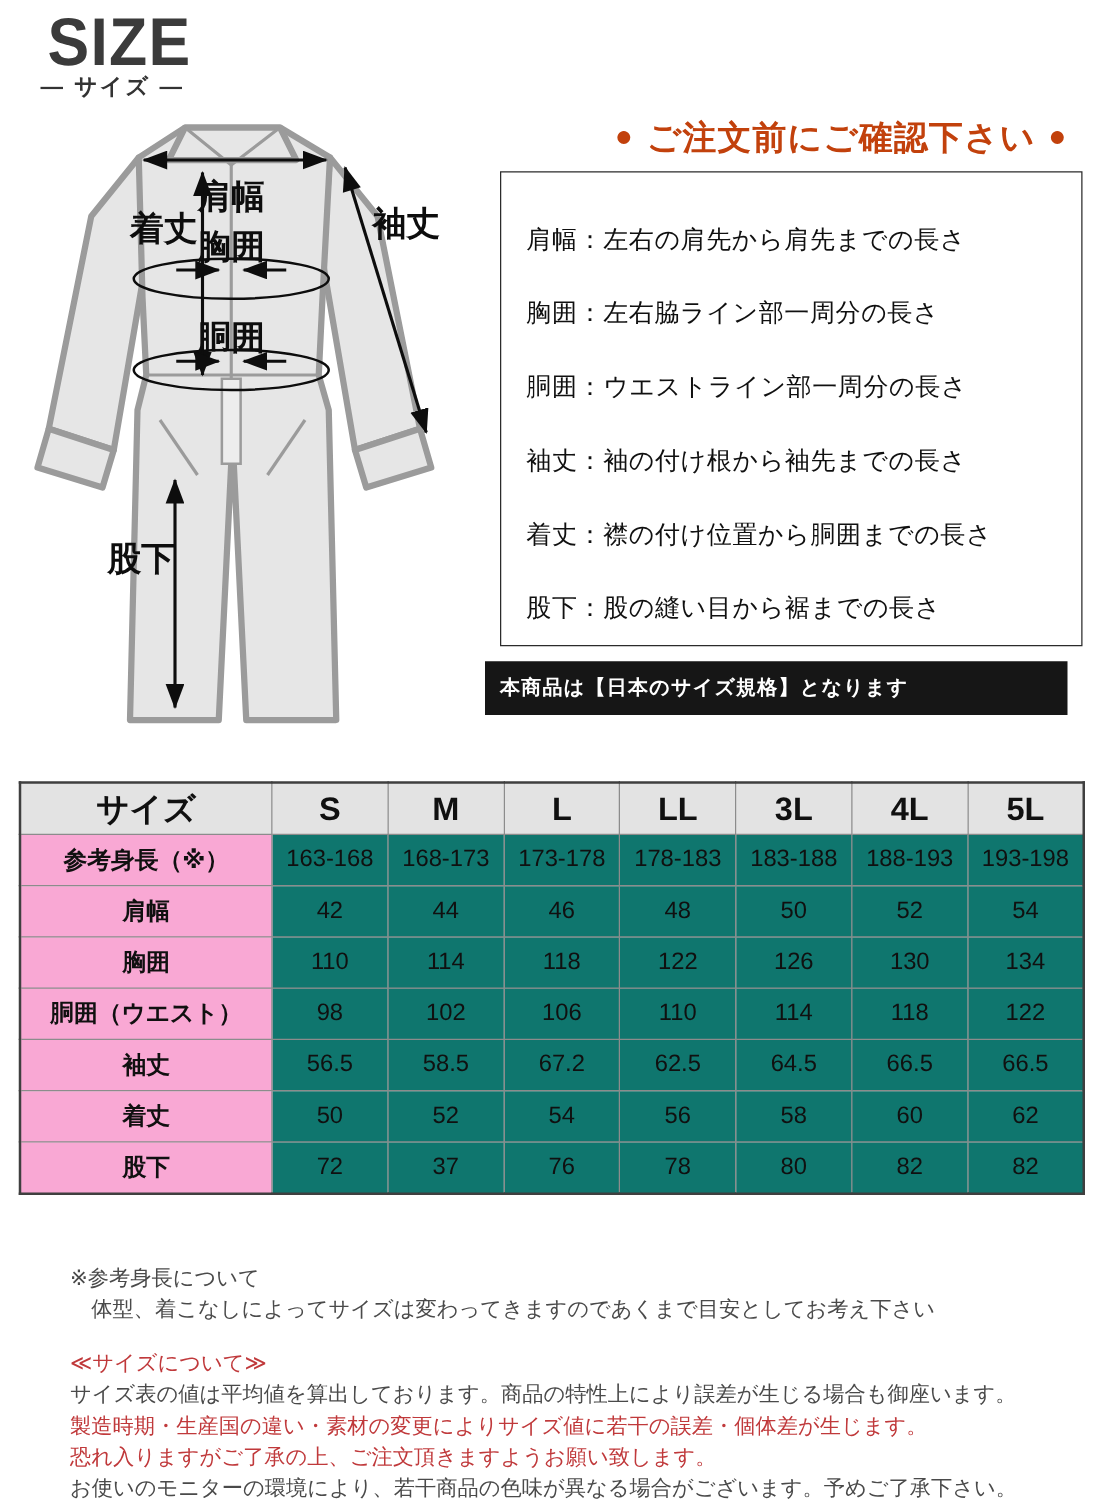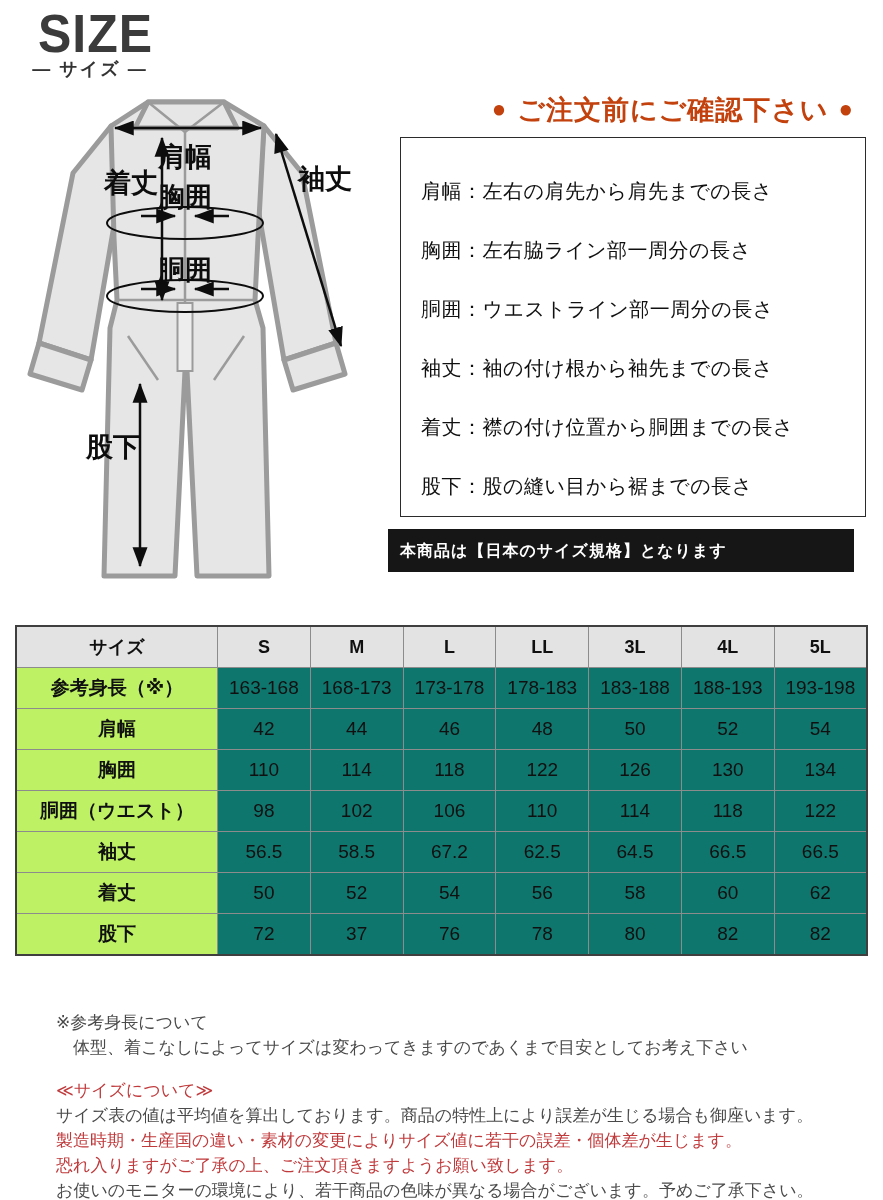--- a/index.html
+++ b/index.html
@@ -48,23 +48,23 @@
   }
   
   .size-table{
     position:absolute;left:15px;top:625px;width:853px;
     border-collapse:collapse;table-layout:fixed;border:2px solid #3f3f3f;
   }
   .size-table th,.size-table td{
     border:1px solid #8c8c8c;height:40px;text-align:center;vertical-align:middle;
     padding:0;font-size:19px;color:#101010;
   }
-  .size-table thead th{background:#e3e3e3;font-size:18px;font-weight:700;}
+  .size-table thead th{background:#e3e3e3;font-size:26px;font-weight:700;}
   .size-table thead th:first-child{width:200px;}
-  .size-table tbody th{background:#bef264;font-weight:700;}
+  .size-table tbody th{background:#f9a8d4;font-weight:700;}
   .size-table tbody td{background:#0f766e;font-weight:400;}
   
   .notes{position:absolute;left:22px;top:1010px;font-size:17px;line-height:25px;color:#4a4a4a;}
   .note-line{white-space:nowrap;margin-left:34px;}
   .note-line.red{color:#c0393b;}
   .note-line.gap{margin-top:18px;}
 </style>
 </head>
 <body>
 

